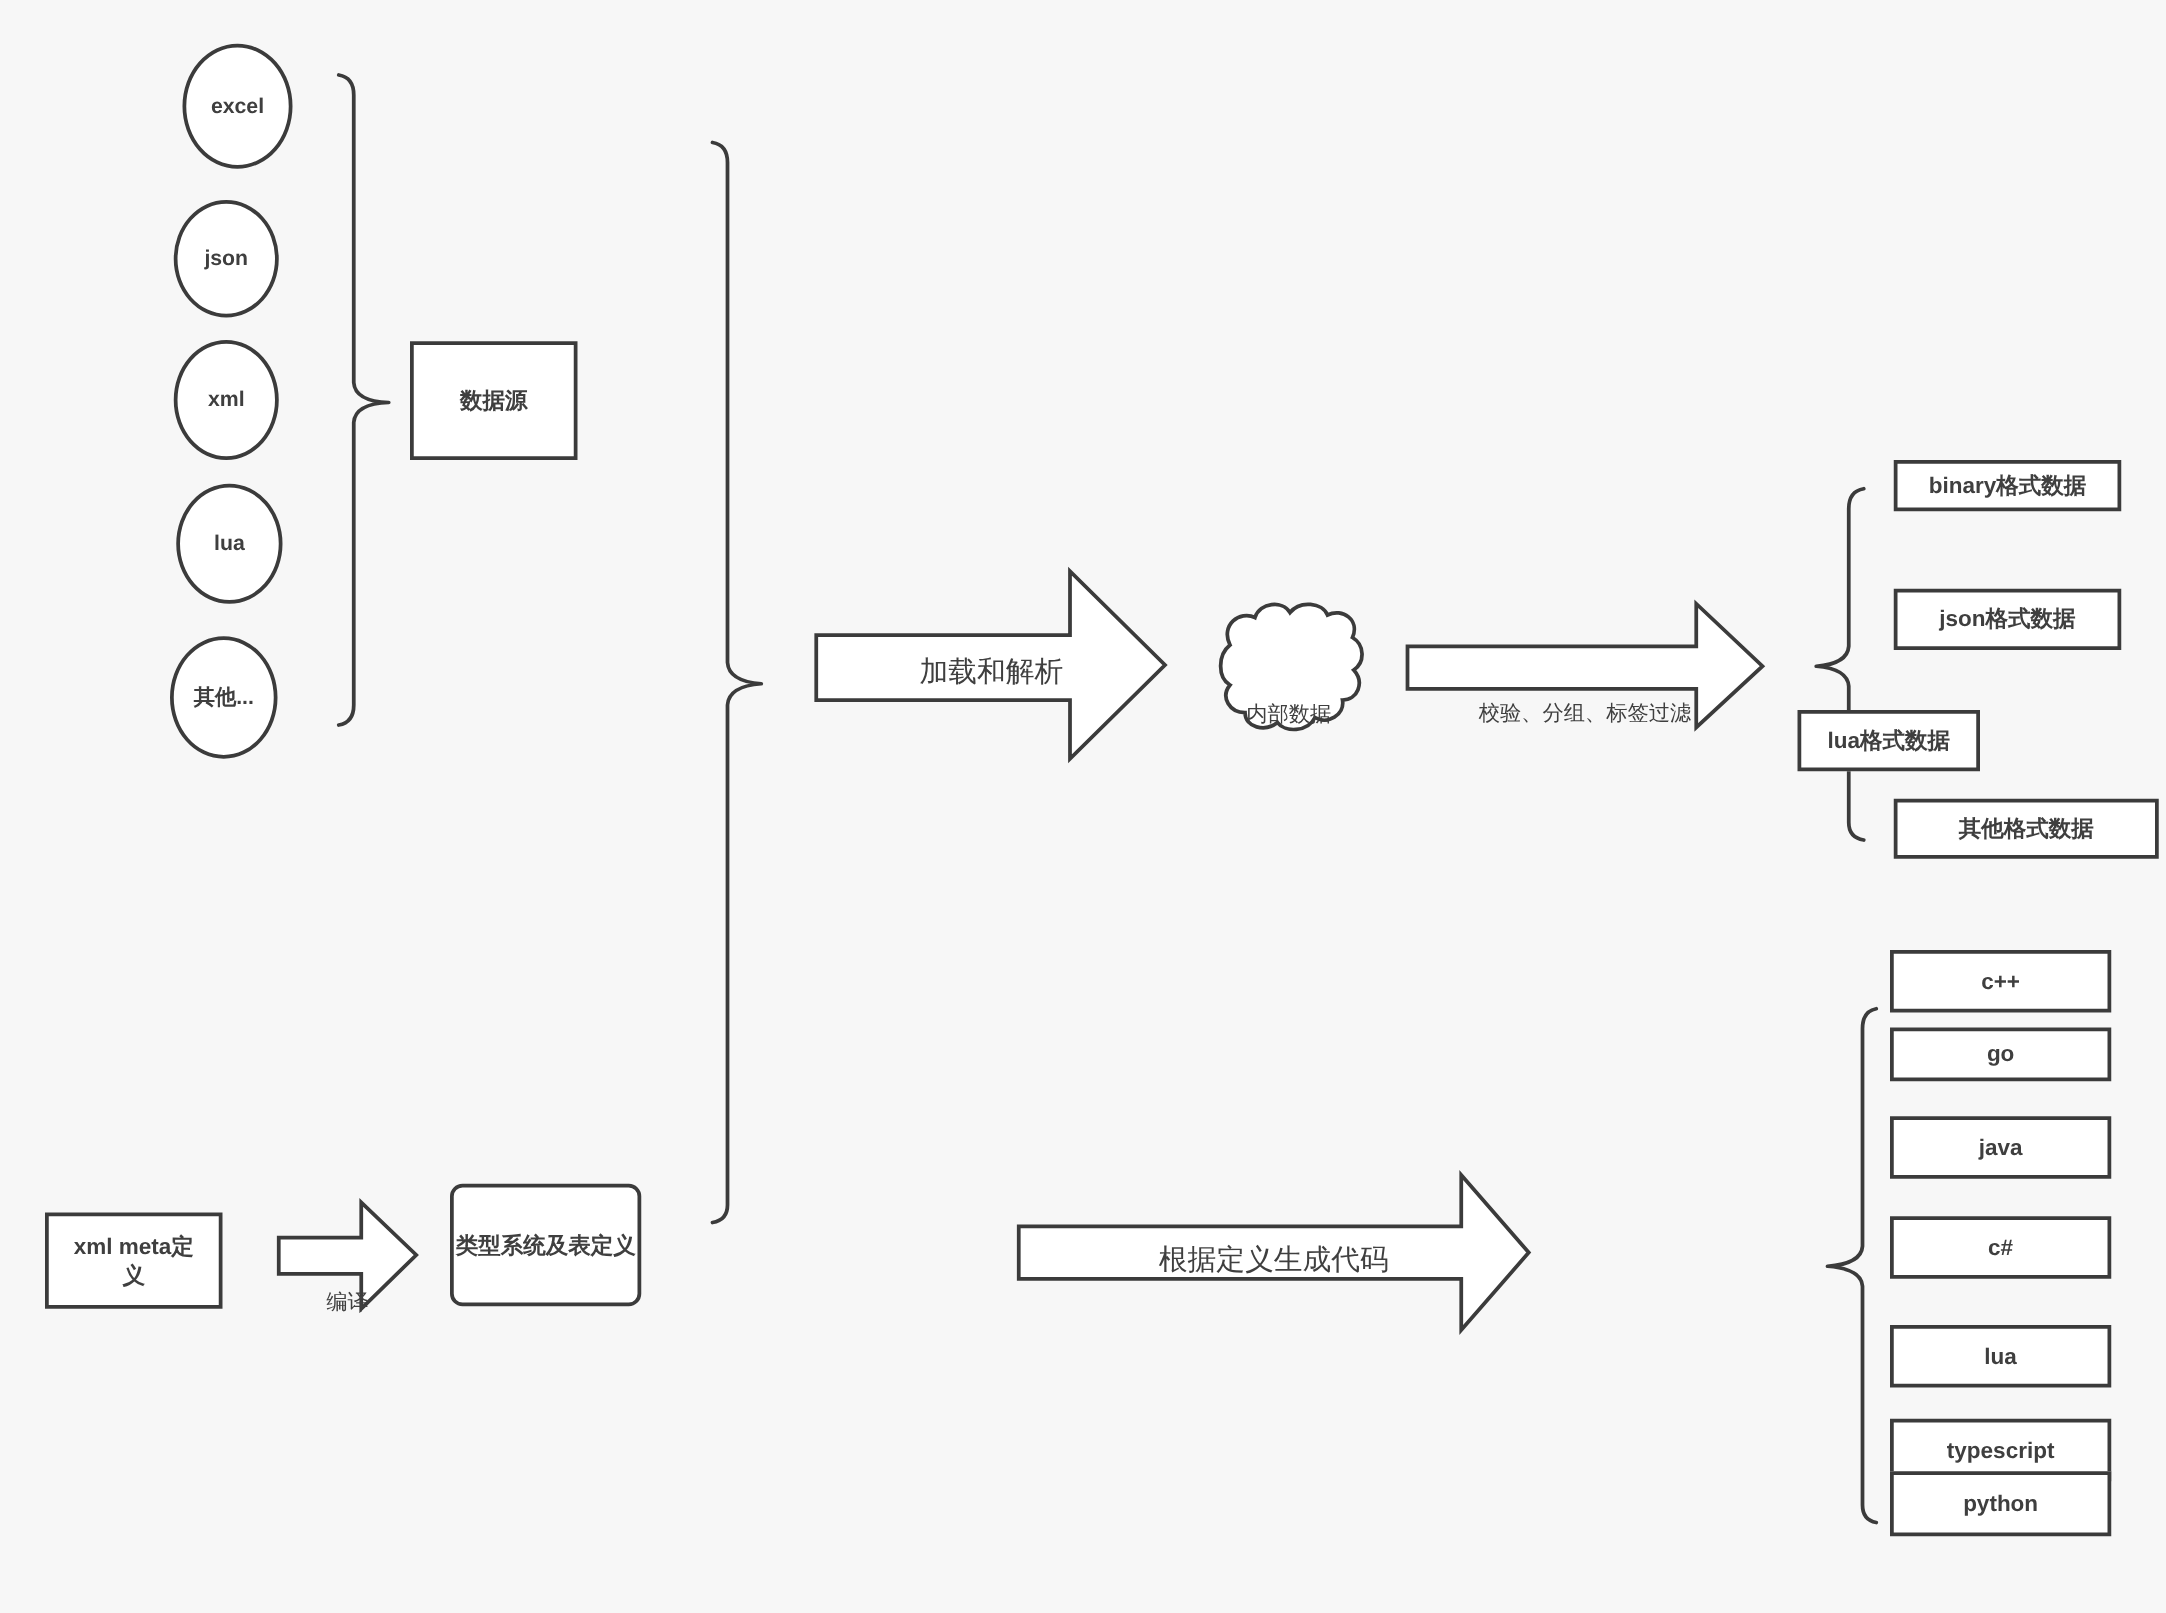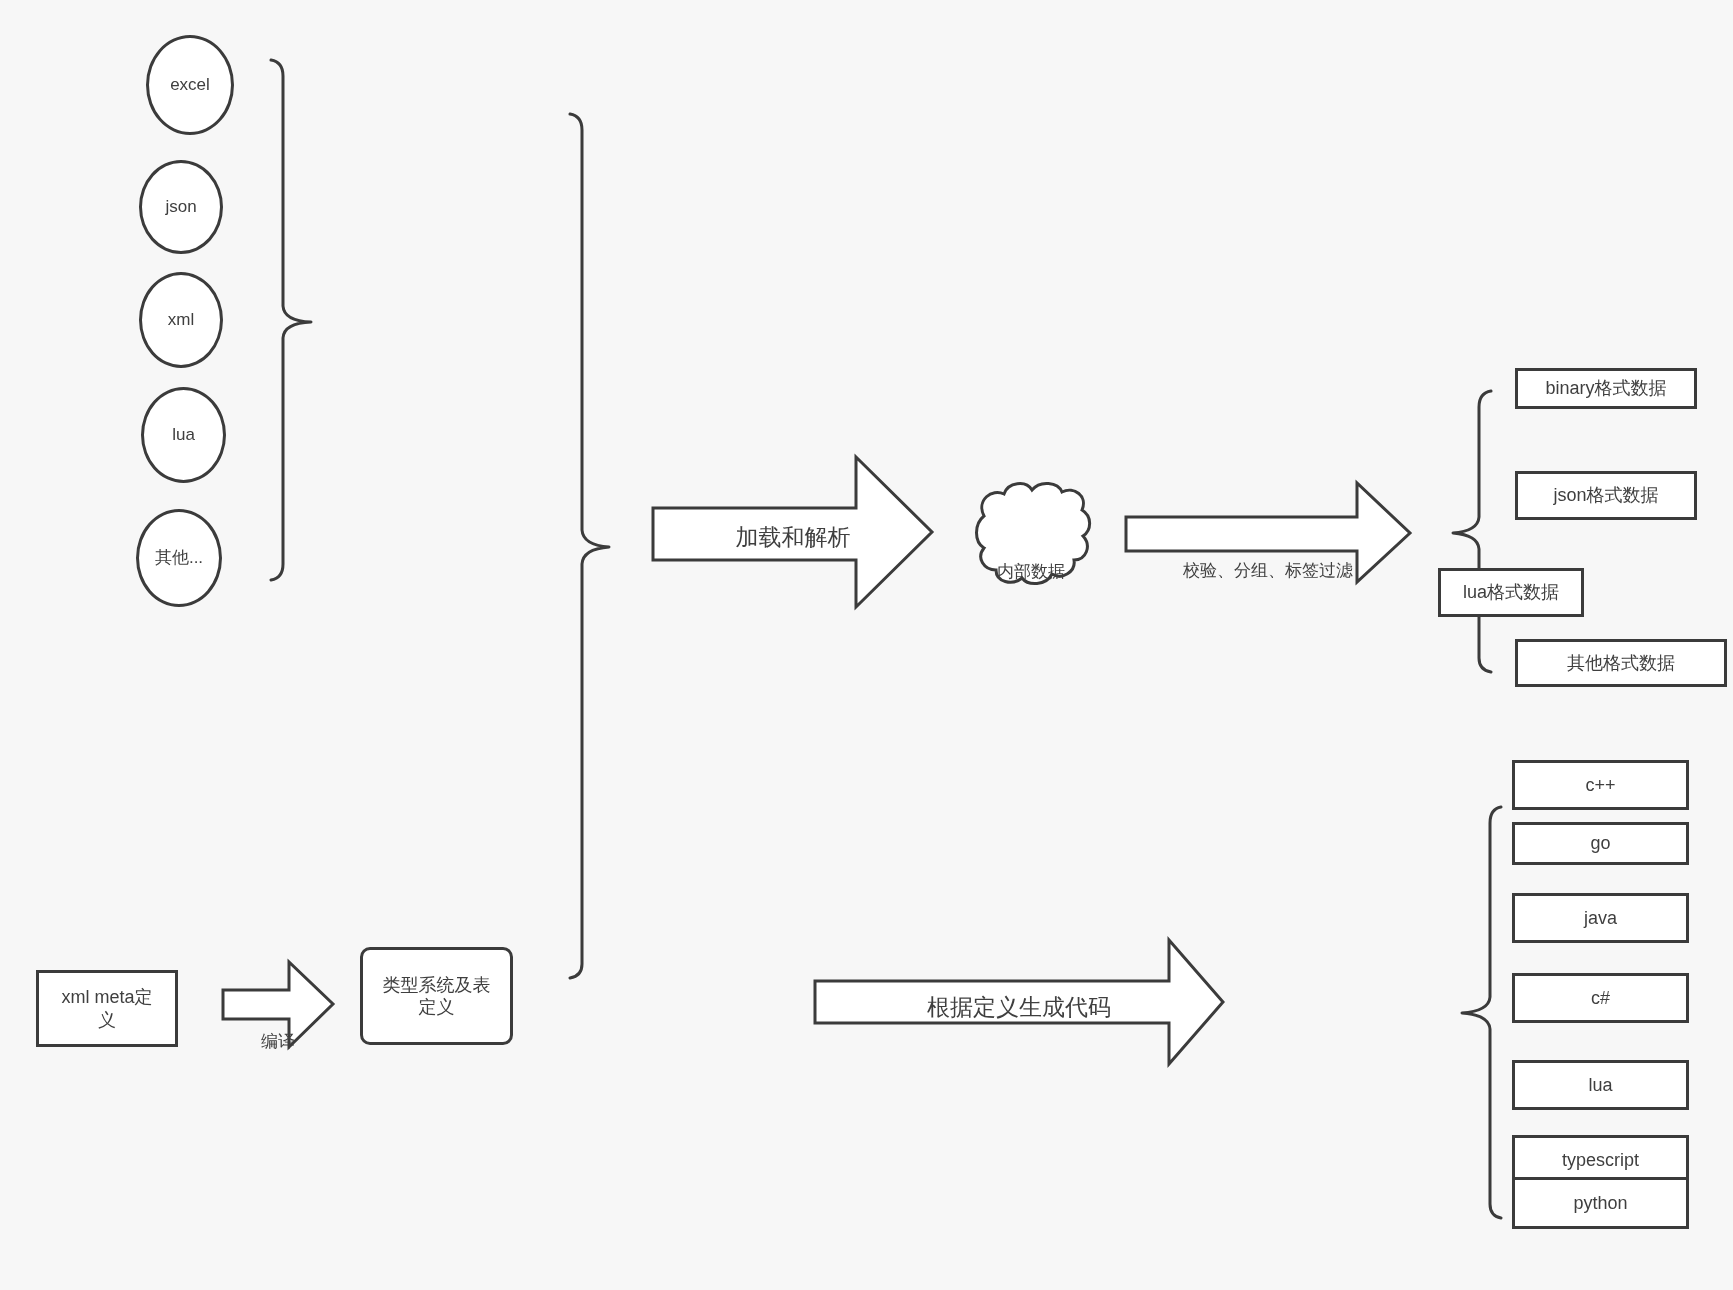--- a/index.html
+++ b/index.html
@@ -15,20 +15,21 @@
   svg.layer{position:absolute;left:0;top:0;width:1733px;height:1290px;}
   .node{
     position:absolute;
     display:flex;align-items:center;justify-content:center;
     text-align:left;
     background:#ffffff;
     border:3px solid #3b3b3b;
     box-sizing:border-box;
     font-size:18px;
     line-height:1.25;
+    font-weight:bold;
   }
   .ellipse{border-radius:50%;font-size:17px;}
   .rect{}
   .rounded{border-radius:10px;}
   .flowlabel{
     position:absolute;
     text-align:center;
     font-size:23px;
     pointer-events:none;
   }
@@ -82,32 +83,35 @@
   <div class="node ellipse" style="left:139px;top:272px;width:84px;height:96px">
     <span>xml</span>
   </div>
   <div class="node ellipse" style="left:141px;top:387px;width:85px;height:96px">
     <span>lua</span>
   </div>
   <div class="node ellipse" style="left:136px;top:509px;width:86px;height:98px">
     <span>其他...</span>
   </div>
 
+  <div class="node rect" style="left:328px;top:273px;width:134px;height:95px">
+    <span>数据源</span>
+  </div>
 
   <div class="flowlabel" style="left:653px;top:522px;width:280px">加载和解析</div>
   <div class="flowlabel small" style="left:978px;top:525px;width:106px">内部数据</div>
   <div class="flowlabel small" style="left:1126px;top:524px;width:284px">校验、分组、标签过滤</div>
   <div class="flowlabel small" style="left:223px;top:995px;width:110px">编译</div>
   <div class="flowlabel" style="left:815px;top:992px;width:408px">根据定义生成代码</div>
 
   <div class="node rect" style="left:36px;top:970px;width:142px;height:77px;flex-direction:column">
     <div>xml meta定</div>
     <div>义</div>
   </div>
-  <div class="node rounded" style="left:360px;top:947px;width:153px;height:98px;flex-direction:column">
+  <div class="node rounded" style="left:360px;top:947px;width:153px;height:98px;flex-direction:row">
     <div>类型系统及表</div>
     <div>定义</div>
   </div>
 
   <div class="node rect" style="left:1515px;top:368px;width:182px;height:41px">
     <span>binary格式数据</span>
   </div>
   <div class="node rect" style="left:1515px;top:471px;width:182px;height:49px">
     <span>json格式数据</span>
   </div>

